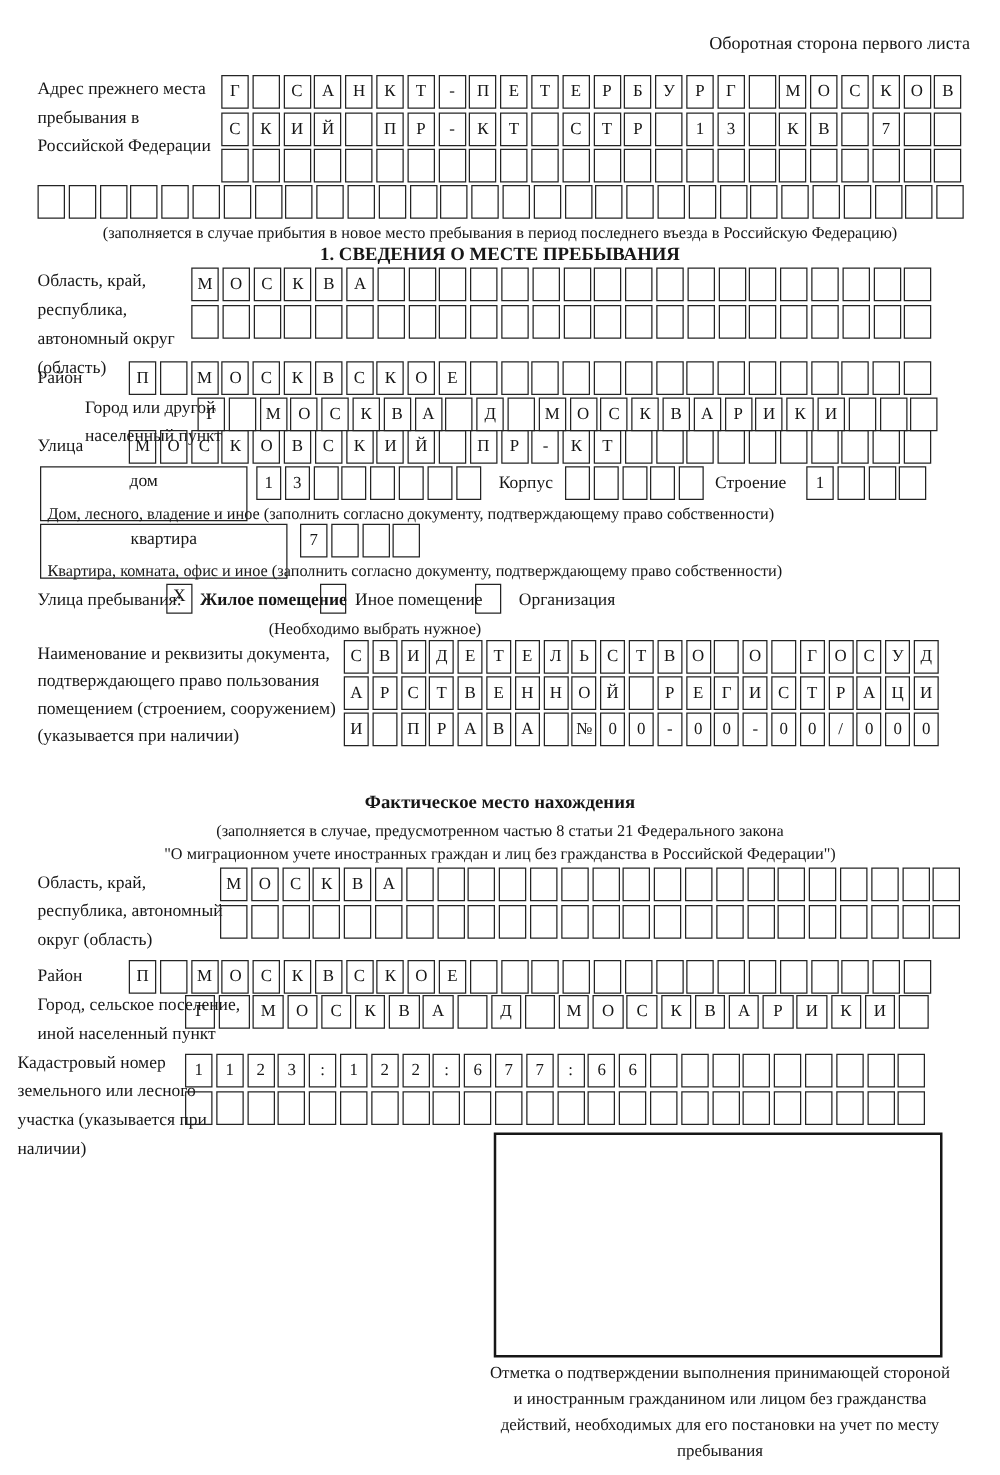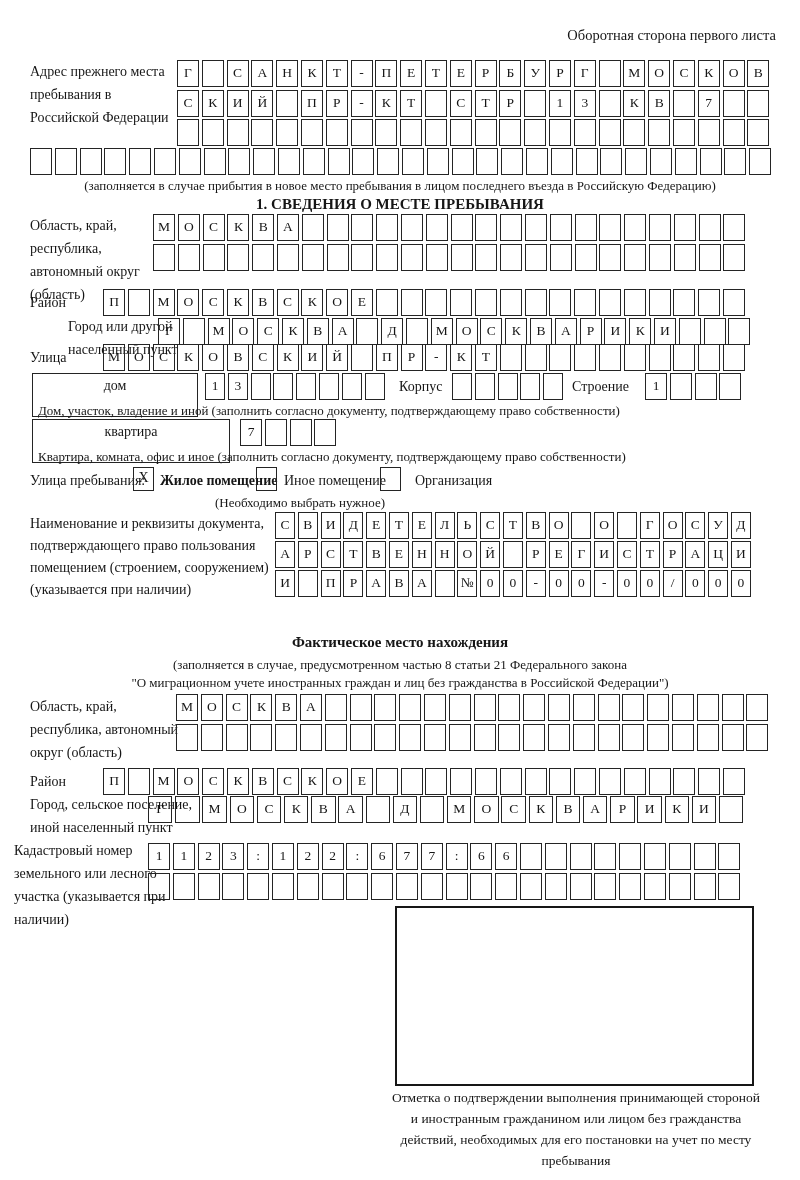--- a/index.html
+++ b/index.html
@@ -34,21 +34,21 @@
 </head>
 <body>
 
 <div class="label" style="top:24px;right:24px;font-size:14.5px;">Оборотная сторона первого листа</div>
 
 <div class="label" style="left:30px;top:60px;width:145px;">Адрес прежнего места пребывания в Российской Федерации</div>
 <div class="row" style="left:177px;top:60px;"><span class="cell">Г</span><span class="cell"></span><span class="cell">С</span><span class="cell">А</span><span class="cell">Н</span><span class="cell">К</span><span class="cell">Т</span><span class="cell">-</span><span class="cell">П</span><span class="cell">Е</span><span class="cell">Т</span><span class="cell">Е</span><span class="cell">Р</span><span class="cell">Б</span><span class="cell">У</span><span class="cell">Р</span><span class="cell">Г</span><span class="cell"></span><span class="cell">М</span><span class="cell">О</span><span class="cell">С</span><span class="cell">К</span><span class="cell">О</span><span class="cell">В</span></div>
 <div class="row" style="left:177px;top:90px;"><span class="cell">С</span><span class="cell">К</span><span class="cell">И</span><span class="cell">Й</span><span class="cell"></span><span class="cell">П</span><span class="cell">Р</span><span class="cell">-</span><span class="cell">К</span><span class="cell">Т</span><span class="cell"></span><span class="cell">С</span><span class="cell">Т</span><span class="cell">Р</span><span class="cell"></span><span class="cell">1</span><span class="cell">3</span><span class="cell"></span><span class="cell">К</span><span class="cell">В</span><span class="cell"></span><span class="cell">7</span><span class="cell"></span><span class="cell"></span></div>
 <div class="row" style="left:177px;top:119px;"><span class="cell"></span><span class="cell"></span><span class="cell"></span><span class="cell"></span><span class="cell"></span><span class="cell"></span><span class="cell"></span><span class="cell"></span><span class="cell"></span><span class="cell"></span><span class="cell"></span><span class="cell"></span><span class="cell"></span><span class="cell"></span><span class="cell"></span><span class="cell"></span><span class="cell"></span><span class="cell"></span><span class="cell"></span><span class="cell"></span><span class="cell"></span><span class="cell"></span><span class="cell"></span><span class="cell"></span></div>
 <div class="row" style="left:30px;top:148px;"><span class="cell"></span><span class="cell"></span><span class="cell"></span><span class="cell"></span><span class="cell"></span><span class="cell"></span><span class="cell"></span><span class="cell"></span><span class="cell"></span><span class="cell"></span><span class="cell"></span><span class="cell"></span><span class="cell"></span><span class="cell"></span><span class="cell"></span><span class="cell"></span><span class="cell"></span><span class="cell"></span><span class="cell"></span><span class="cell"></span><span class="cell"></span><span class="cell"></span><span class="cell"></span><span class="cell"></span><span class="cell"></span><span class="cell"></span><span class="cell"></span><span class="cell"></span><span class="cell"></span><span class="cell"></span></div>
-<div class="caption center" style="top:178px;font-size:13px;">(заполняется в случае прибытия в новое место пребывания в лицом последнего въезда в Российскую Федерацию)</div>
+<div class="caption center" style="top:178px;font-size:13px;">(заполняется в случае прибытия в новое место пребывания в период последнего въезда в Российскую Федерацию)</div>
 
 <div class="title center" style="top:196px;">1. СВЕДЕНИЯ О МЕСТЕ ПРЕБЫВАНИЯ</div>
 
 <div class="label" style="left:30px;top:214px;width:118px;">Область, край, республика, автономный округ (область)</div>
 <div class="row" style="left:153px;top:214px;"><span class="cell">М</span><span class="cell">О</span><span class="cell">С</span><span class="cell">К</span><span class="cell">В</span><span class="cell">А</span><span class="cell"></span><span class="cell"></span><span class="cell"></span><span class="cell"></span><span class="cell"></span><span class="cell"></span><span class="cell"></span><span class="cell"></span><span class="cell"></span><span class="cell"></span><span class="cell"></span><span class="cell"></span><span class="cell"></span><span class="cell"></span><span class="cell"></span><span class="cell"></span><span class="cell"></span><span class="cell"></span></div>
 <div class="row" style="left:153px;top:244px;"><span class="cell"></span><span class="cell"></span><span class="cell"></span><span class="cell"></span><span class="cell"></span><span class="cell"></span><span class="cell"></span><span class="cell"></span><span class="cell"></span><span class="cell"></span><span class="cell"></span><span class="cell"></span><span class="cell"></span><span class="cell"></span><span class="cell"></span><span class="cell"></span><span class="cell"></span><span class="cell"></span><span class="cell"></span><span class="cell"></span><span class="cell"></span><span class="cell"></span><span class="cell"></span><span class="cell"></span></div>
 
 <div class="label" style="left:30px;top:291px;">Район</div>
 <div class="row" style="left:103px;top:289px;"><span class="cell">П</span><span class="cell"></span><span class="cell">М</span><span class="cell">О</span><span class="cell">С</span><span class="cell">К</span><span class="cell">В</span><span class="cell">С</span><span class="cell">К</span><span class="cell">О</span><span class="cell">Е</span><span class="cell"></span><span class="cell"></span><span class="cell"></span><span class="cell"></span><span class="cell"></span><span class="cell"></span><span class="cell"></span><span class="cell"></span><span class="cell"></span><span class="cell"></span><span class="cell"></span><span class="cell"></span><span class="cell"></span><span class="cell"></span><span class="cell"></span></div>
 
@@ -57,21 +57,21 @@
 
 <div class="label" style="left:30px;top:346px;">Улица</div>
 <div class="row" style="left:103px;top:344px;"><span class="cell">М</span><span class="cell">О</span><span class="cell">С</span><span class="cell">К</span><span class="cell">О</span><span class="cell">В</span><span class="cell">С</span><span class="cell">К</span><span class="cell">И</span><span class="cell">Й</span><span class="cell"></span><span class="cell">П</span><span class="cell">Р</span><span class="cell">-</span><span class="cell">К</span><span class="cell">Т</span><span class="cell"></span><span class="cell"></span><span class="cell"></span><span class="cell"></span><span class="cell"></span><span class="cell"></span><span class="cell"></span><span class="cell"></span><span class="cell"></span><span class="cell"></span></div>
 
 <div class="fieldbox" style="left:32px;top:373px;width:166px;">дом</div>
 <div class="row narrow" style="left:205px;top:373px;"><span class="cell">1</span><span class="cell">3</span><span class="cell"></span><span class="cell"></span><span class="cell"></span><span class="cell"></span><span class="cell"></span><span class="cell"></span></div>
 <div class="inline-lbl" style="left:399px;top:373px;">Корпус</div>
 <div class="row narrow" style="left:452px;top:373px;"><span class="cell"></span><span class="cell"></span><span class="cell"></span><span class="cell"></span><span class="cell"></span></div>
 <div class="inline-lbl" style="left:572px;top:373px;">Строение</div>
 <div class="row" style="left:645px;top:373px;"><span class="cell">1</span><span class="cell"></span><span class="cell"></span><span class="cell"></span></div>
-<div class="caption" style="left:38px;top:403px;font-size:13px;">Дом, участок, владение и иной (заполнить согласно документу, подтверждающему право собственности)</div>
+<div class="caption" style="left:38px;top:403px;font-size:13px;">Дом, лесного, владение и иное (заполнить согласно документу, подтверждающему право собственности)</div>
 
 <div class="fieldbox" style="left:32px;top:419px;width:198px;">квартира</div>
 <div class="row" style="left:240px;top:419px;"><span class="cell">7</span><span class="cell"></span><span class="cell"></span><span class="cell"></span></div>
 <div class="caption" style="left:38px;top:449px;font-size:13px;">Квартира, комната, офис и иное (заполнить согласно документу, подтверждающему право собственности)</div>
 
 <div class="label" style="left:30px;top:469px;">Улица пребывания:</div>
 <div class="chk" style="left:133px;top:467px;">X</div>
 <div class="label" style="left:160px;top:469px;font-weight:bold;">Жилое помещение</div>
 <div class="chk" style="left:256px;top:467px;"></div>
 <div class="label" style="left:284px;top:469px;">Иное помещение</div>

